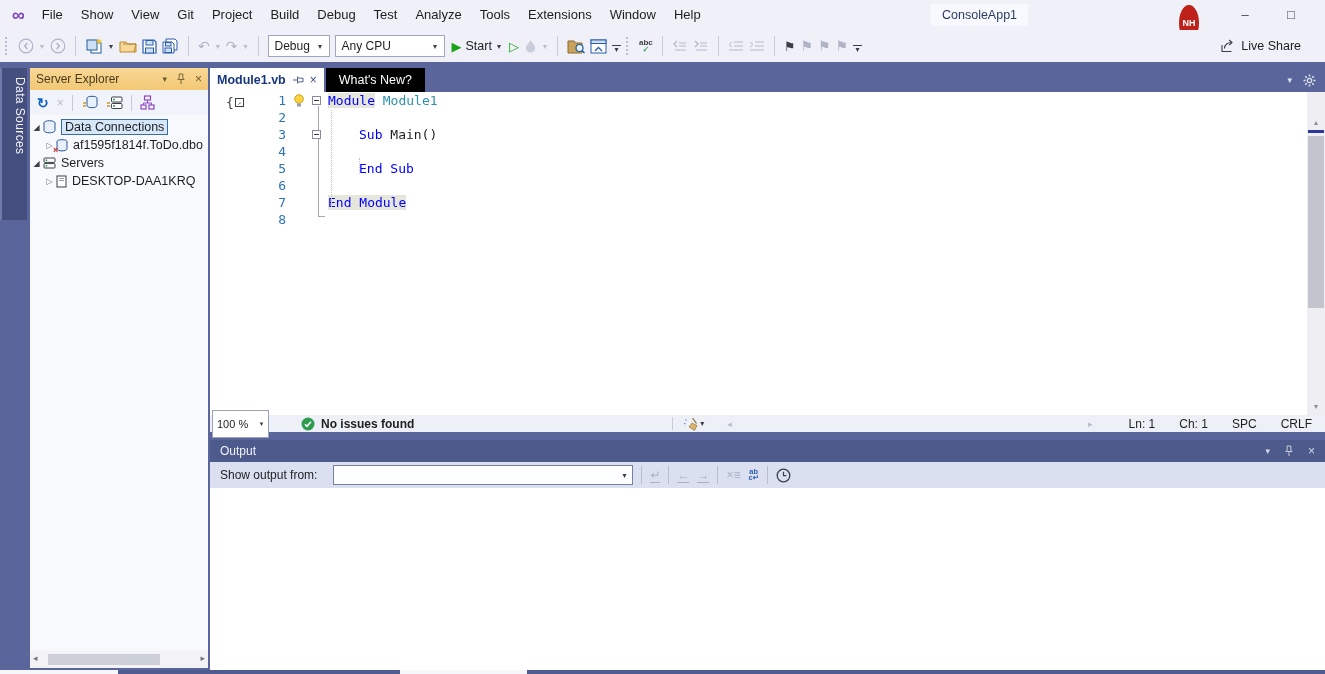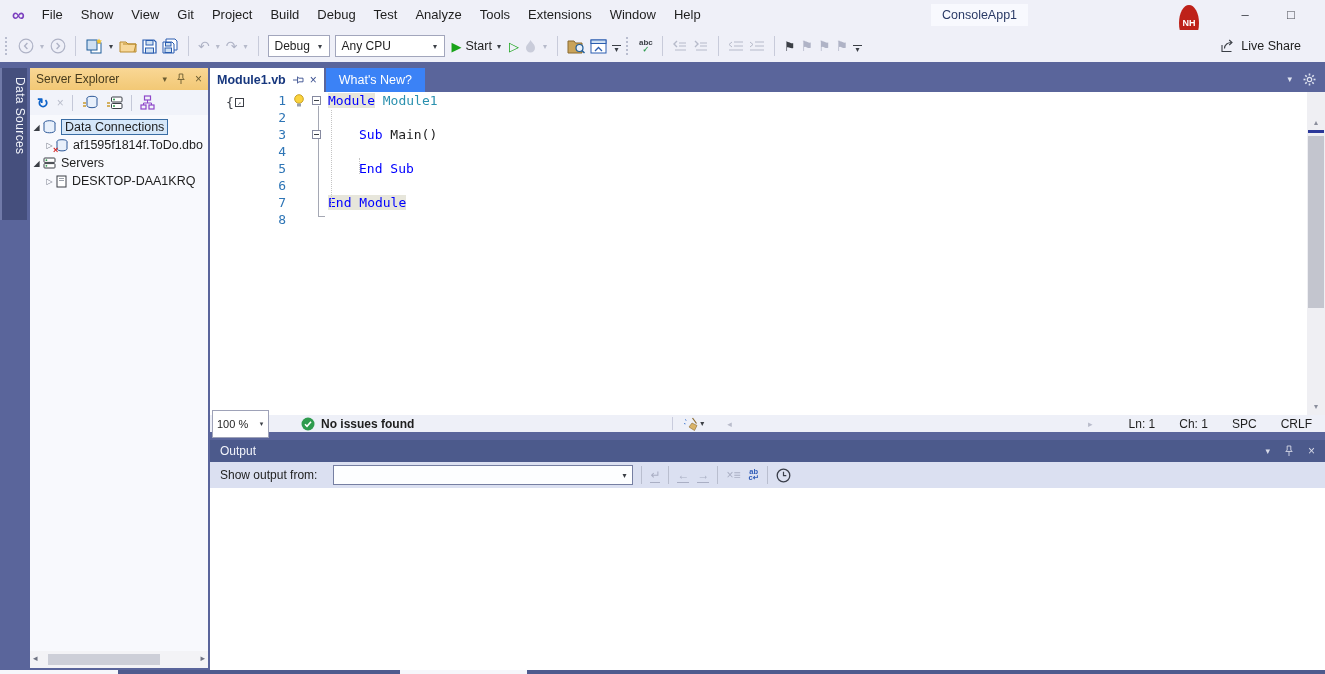--- a/index.html
+++ b/index.html
@@ -54,26 +54,26 @@
   .trow .ticon{margin-right:5px;flex:none;position:relative;}
   .badge-x{position:absolute;left:-3px;bottom:-3px;color:#D11A1A;font-weight:bold;font-size:9px;}
   .sel{background:#D5E7F9;border:1px solid #3A6DA4;padding:0 3px;}
   .ind1{padding-left:13px;}
   .sx-hscroll{height:17px;flex:none;background:#F3F3F6;position:relative;margin-top:auto;}
   .sx-hscroll .la{position:absolute;left:3px;top:2px;color:#6F7382;font-size:9px;}
   .sx-hscroll .ra{position:absolute;right:3px;top:2px;color:#6F7382;font-size:9px;}
   .sx-hscroll .hthumb{position:absolute;left:18px;top:3px;width:112px;height:11px;background:#CDCFD8;}
   
   .edcol{position:absolute;left:210px;top:68px;width:1115px;height:364px;}
-  .tabrow{height:24px;display:flex;align-items:flex-start;}
+  .tabrow{height:24px;display:flex;align-items:center;}
   .tab-a{height:24px;background:#fff;display:flex;align-items:center;padding:0 7px;gap:7px;box-sizing:border-box;}
   .tab-a .tl{font-weight:bold;font-size:12.5px;color:#17377E;}
   .tab-a .pin{color:#3A4F8F;transform:rotate(90deg);}
   .tab-a .cls{color:#3A4F8F;font-size:12px;}
-  .tab-i{height:24px;line-height:24px;background:#3b82f6;color:#fff;font-size:12.5px;padding:0 13px;margin-left:2px;}
+  .tab-i{height:24px;line-height:24px;background:#000000;color:#fff;font-size:12.5px;padding:0 13px;margin-left:2px;}
   .tabrow-icons{margin-left:auto;display:flex;gap:11px;color:#DFE3F0;padding-right:9px;align-items:center;height:22px;}
   .tabrow-icons .cd{font-size:9px;}
   .edbody{position:absolute;left:0;top:24px;width:1115px;height:323px;background:#fff;overflow:hidden;}
   .crow{display:flex;height:17px;line-height:17px;font-family:"DejaVu Sans Mono",monospace;font-size:13px;}
   .lnc{width:82px;flex:none;text-align:right;padding-right:6px;color:#2E75B6;box-sizing:border-box;}
   .glyphc{width:16px;flex:none;position:relative;}
   .outc{width:20px;flex:none;position:relative;}
   .codetext{white-space:pre;}
   .kw{color:#0000FF;}
   .ty{color:#2B91AF;}

